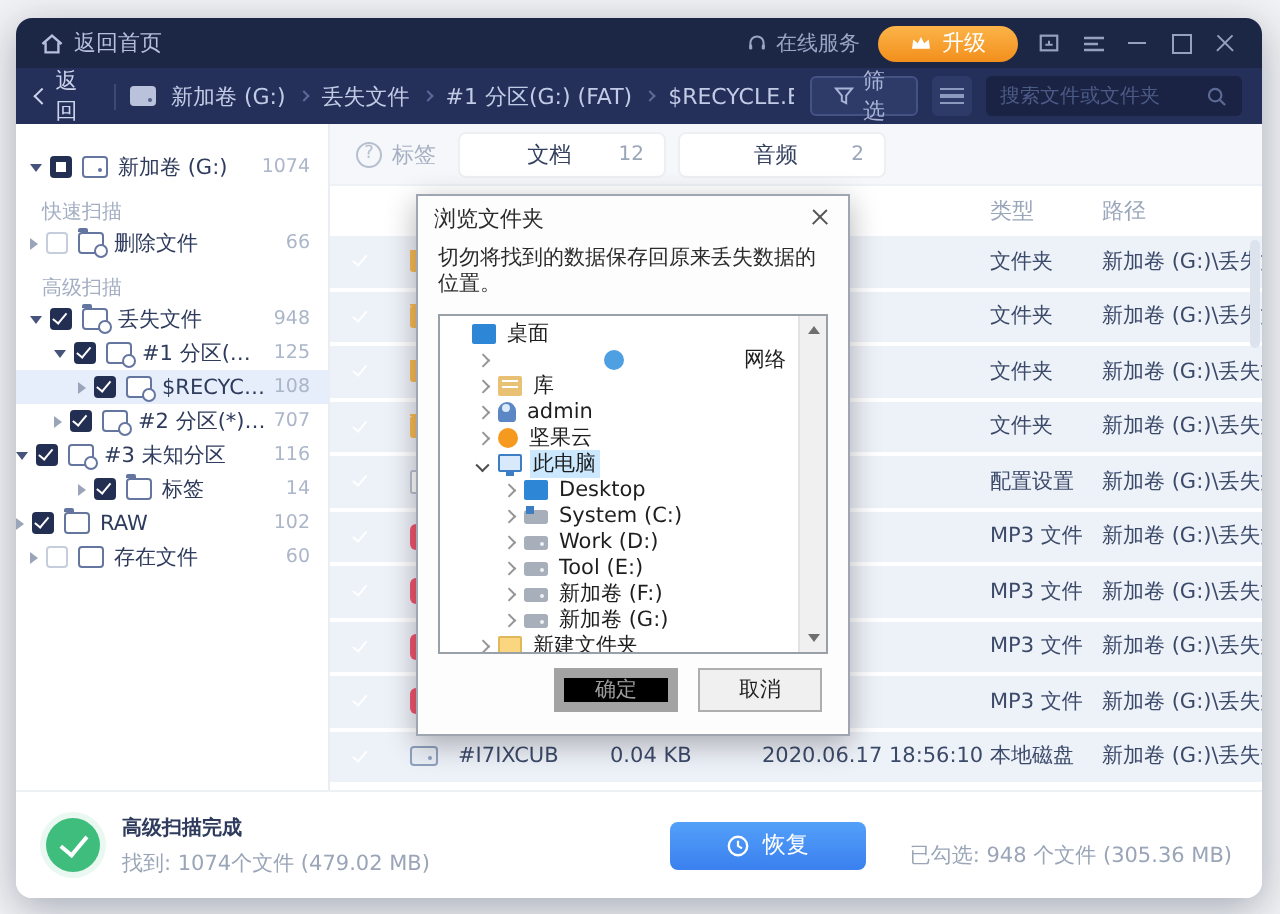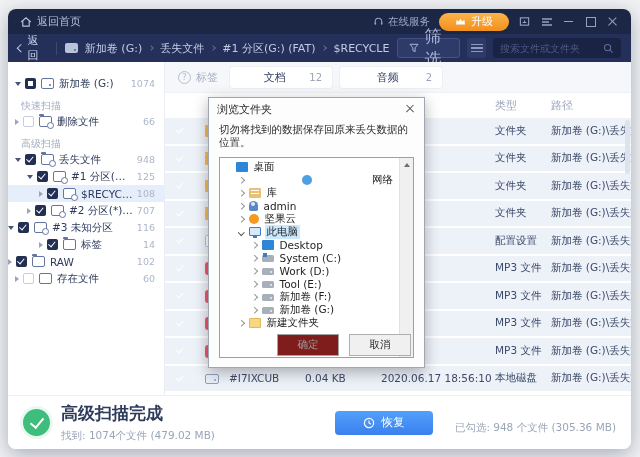--- a/index.html
+++ b/index.html
@@ -25,21 +25,21 @@
 .navbar{height:28px;background:#24305a;display:flex;align-items:center;padding:0 10px;gap:8px;flex:none}
 .back{display:flex;align-items:center;gap:4px;color:#cdd5ec;font-size:11px}
 .back-chev{width:6px;height:6px;border-left:1.6px solid #cdd5ec;border-bottom:1.6px solid #cdd5ec;transform:rotate(45deg)}
 .vdiv{width:1px;height:13px;background:#3c4975}
 .breadcrumb{display:flex;align-items:center;gap:7px;font-size:11px;color:#c2cbe6;min-width:0;overflow:hidden;white-space:nowrap}
 .bc-sep{width:4px;height:4px;border-right:1.3px solid #5c6a99;border-top:1.3px solid #5c6a99;transform:rotate(45deg);flex:none}
 .drive-mini{width:13px;height:10px;background:#b9c2da;border-radius:2px;position:relative;flex:none}
 .drive-mini::after{content:"";position:absolute;right:2px;bottom:2px;width:2px;height:2px;border-radius:50%;background:#57648c}
 .nav-right{margin-left:auto;display:flex;align-items:center;gap:7px}
 .filter-btn{display:flex;align-items:center;gap:5px;background:#2e3b68;border:1px solid #445284;border-radius:3px;
-  color:#a9b4d6;font-size:17px;height:20px;padding:0 11px}
+  color:#a9b4d6;font-size:11px;height:20px;padding:0 11px}
 .list-btn{width:24px;height:20px;background:#2e3b68;border-radius:3px;display:flex;flex-direction:column;justify-content:center;gap:2px;align-items:center}
 .list-btn i{display:block;width:12px;height:1.4px;background:#8e99c0}
 .search{width:128px;height:20px;background:#1a2344;border-radius:3px;display:flex;align-items:center;padding:0 7px;gap:4px}
 .search input{flex:1;min-width:0;background:transparent;border:none;outline:none;color:#8a96bd;font-size:10px;font-family:inherit}
 .search input::placeholder{color:#4c5a86}
 
 
 .bodywrap{flex:1;display:flex;min-height:0;position:relative;background:#fff}
 .sidebar{width:157px;flex:none;border-right:1px solid #eaeef4;padding-top:13px;overflow:hidden}
 .s-row{height:17px;display:flex;align-items:center;font-size:10.5px;color:#2e3b5c;padding-right:9px}
@@ -87,21 +87,21 @@
 .v-scroll{position:absolute;right:1px;top:2px;width:5px;height:54px;background:#dde3ec;border-radius:3px}
 
 
 .dialog{position:absolute;left:200px;top:35px;width:217px;height:271px;background:#fdfdfd;border:1px solid #9fa6b1;
   box-shadow:0 4px 14px rgba(0,0,0,.3);z-index:10}
 .dlg-head{height:22px;display:flex;align-items:center;padding:0 8px;font-size:11px;color:#2b2b2b}
 .dlg-close{margin-left:auto;width:12px;height:12px;position:relative}
 .dlg-close::before,.dlg-close::after{content:"";position:absolute;left:1px;top:5.3px;width:10px;height:1.3px;background:#555}
 .dlg-close::before{transform:rotate(45deg)}.dlg-close::after{transform:rotate(-45deg)}
 .dlg-msg{padding:3px 10px 6px;font-size:10.5px;color:#2b2b2b;line-height:1.25}
-.dlg-tree{margin:2px 10px 0;border:1px solid #9aa0a8;height:201px;background:#fff;position:relative;overflow:hidden;padding:2px 18px 2px 2px}
+.dlg-tree{margin:2px 10px 0;border:1px solid #9aa0a8;height:170px;background:#fff;position:relative;overflow:hidden;padding:2px 18px 2px 2px}
 .t-item{height:13px;display:flex;align-items:center;font-size:10.5px;color:#1e1e1e;white-space:nowrap}
 .tchev{width:4.5px;height:4.5px;border-right:1.2px solid #969696;border-bottom:1.2px solid #969696;transform:rotate(-45deg);margin:0 5px 0 2px;flex:none}
 .tchev.down{transform:rotate(45deg);border-color:#4e4e4e}
 .tchev.none{visibility:hidden}
 .t-icon{width:12px;height:10px;margin-right:4px;flex:none;position:relative}
 .t-icon.desktop,.t-icon.desktop-folder{background:#2e86d7;border-radius:1px}
 .t-icon.network{background:#4f9fe3;border-radius:50%;width:10px;height:10px}
 .t-icon.library{background:#e9c175;border-radius:1px}
 .t-icon.library::after{content:"";position:absolute;left:2px;top:2px;right:2px;height:1.2px;background:#fff;box-shadow:0 3px 0 #fff}
 .t-icon.user{background:#5b87c5;border-radius:5px 5px 2px 2px;width:9px;height:10px}
@@ -113,28 +113,28 @@
 .t-icon.drive::after{content:"";position:absolute;right:1.5px;top:2.5px;width:2px;height:2px;border-radius:50%;background:#eef1f5}
 .t-icon.drive-sys::after{content:"";position:absolute;left:1.5px;top:-2px;width:4px;height:4px;background:#3d7dc4}
 .t-icon.folder{background:#fbd680;border:1px solid #e0b75a;border-radius:1px}
 .t-label{padding:0 2px}
 .t-label.sel{background:#cbe8ff}
 .dlg-sb{position:absolute;right:0;top:0;bottom:0;width:14px;background:#f0f0f0;border-left:1px solid #e2e2e2}
 .dlg-sb::before{content:"";position:absolute;top:5px;left:4px;width:0;height:0;border-left:3px solid transparent;border-right:3px solid transparent;border-bottom:4px solid #6e6e6e}
 .dlg-sb::after{content:"";position:absolute;bottom:5px;left:4px;width:0;height:0;border-left:3px solid transparent;border-right:3px solid transparent;border-top:4px solid #6e6e6e}
 .dlg-buttons{position:absolute;bottom:11px;right:13px;display:flex;gap:10px}
 .dbtn{width:62px;height:22px;font-size:10.5px;display:flex;align-items:center;justify-content:center;font-family:inherit}
-.dbtn.ok{background:#7f1d1d;border:1px solid #a3a3a3;color:#9b9b9b}
+.dbtn.ok{background:#000000;border:5px solid #a3a3a3;color:#9b9b9b}
 .dbtn.cancel{background:#f0f0f0;border:1px solid #aeaeae;color:#1e1e1e}
 
 
 .statusbar{height:54px;border-top:1px solid #eef1f4;background:#fff;display:flex;align-items:center;padding:0 15px;gap:11px;flex:none}
 .check-circle{width:27px;height:27px;border-radius:50%;background:#3ebd7d;position:relative;flex:none;box-shadow:0 0 0 3px #e9f8f0}
 .check-circle::after{content:"";position:absolute;left:9.5px;top:6px;width:6px;height:11px;border:solid #fff;border-width:0 2px 2px 0;transform:rotate(40deg)}
-.st-title{font-size:17px;color:#2e3b5c;font-weight:bold}
+.st-title{font-size:10px;color:#2e3b5c;font-weight:bold}
 .st-found{font-size:10.5px;color:#9aa5b8;margin-top:4px}
 .st-right{margin-left:auto;display:flex;align-items:flex-end;gap:22px}
 .recover-btn{background:linear-gradient(180deg,#53a0f9,#3a80ef);color:#fff;font-size:11.5px;border-radius:4px;height:24px;width:98px;
   display:flex;align-items:center;justify-content:center;gap:6px;border:none}
 .st-sel{font-size:10.5px;color:#9aa5b8}
 svg{display:block}
 </style>
 </head>
 <body>
 

